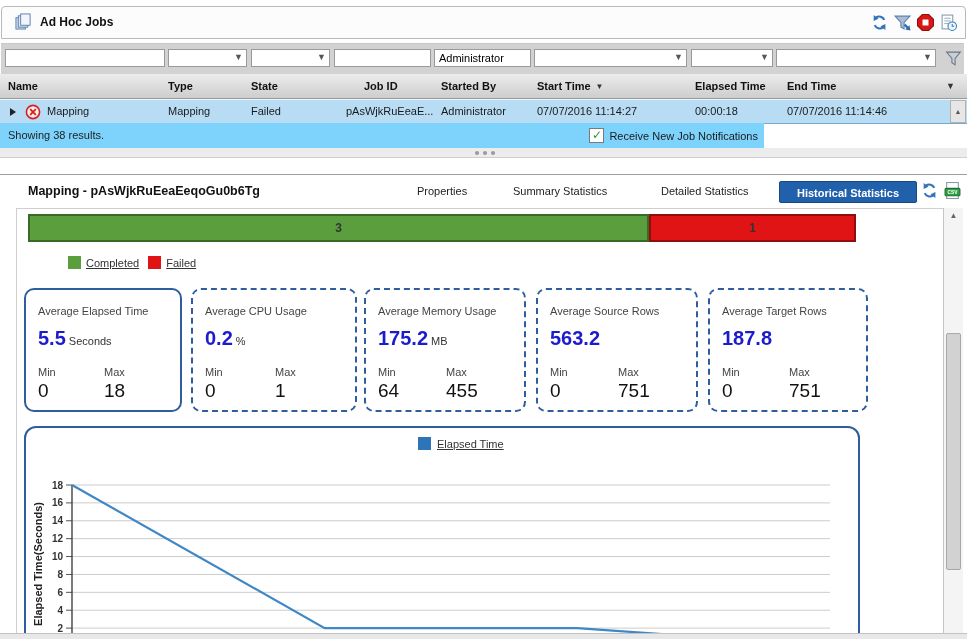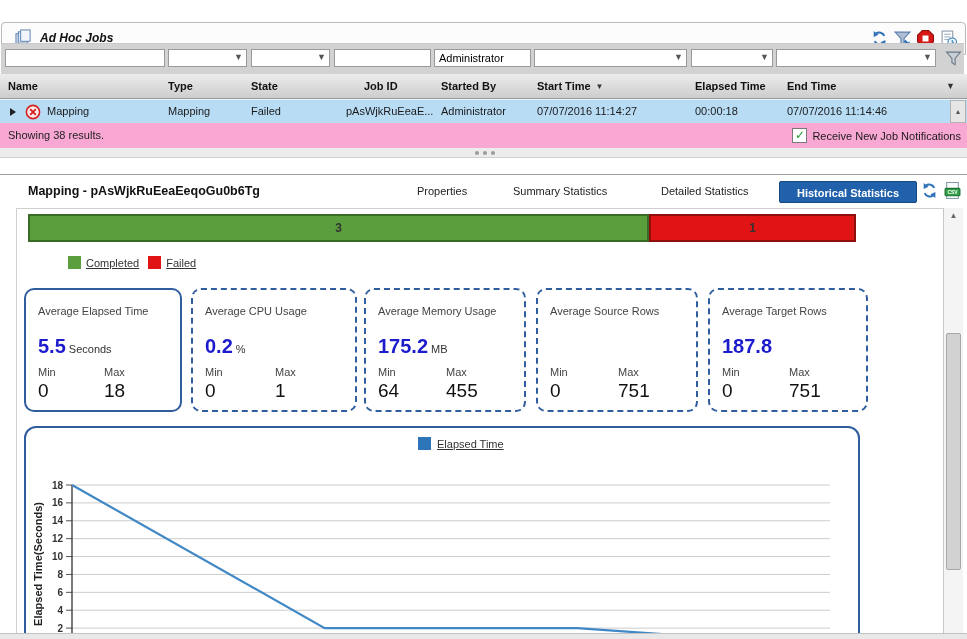--- a/index.html
+++ b/index.html
@@ -1,20 +1,20 @@
 <!DOCTYPE html>
 <html><head>
 <meta charset="utf-8">
 <style>
   html,body{margin:0;padding:0;background:#fff;}
   #app{position:relative;width:967px;height:639px;overflow:hidden;background:#fff;
        font-family:"Liberation Sans","DejaVu Sans",sans-serif;font-size:11px;color:#1a1a1a;}
   
-  #titlebar{position:absolute;top:22px;left:1px;width:963px;height:31px;background:#fcfcfc;
-            border:1px solid #b9b9b9;border-radius:4px 4px 0 0;font-style:italic;}
+  #titlebar{position:absolute;top:6px;left:1px;width:963px;height:31px;background:#fcfcfc;
+            border:1px solid #b9b9b9;border-radius:4px 4px 0 0;}
   #titlebar .title{position:absolute;left:38px;top:0;line-height:31px;font-weight:bold;font-size:12px;color:#111;}
   #titlebar .ticon{position:absolute;left:13px;top:6px;}
   #tb-icons{position:absolute;right:8px;top:0;height:31px;display:flex;align-items:center;gap:6px;}
   .icon16{width:17px;height:17px;display:block;cursor:pointer;}
   
   #filterbar{position:absolute;top:43px;left:1px;width:963px;height:30px;background:#d2d2d2;
              border-top:1px solid #c9c9c9;border-bottom:1px solid #b2b2b2;}
   .ftext{position:absolute;top:5px;height:18px;border:1px solid #9a9a9a;background:#fff;
          font:11px "Liberation Sans",sans-serif;padding:0 4px;box-sizing:border-box;}
   .fselect{position:absolute;top:5px;height:18px;border:1px solid #9a9a9a;background:#fff;box-sizing:border-box;cursor:pointer;}
@@ -27,21 +27,21 @@
   .sort{font-size:8px;color:#333;margin-left:5px;vertical-align:1px;}
   #col-menu{position:absolute;right:12px;top:0;line-height:24px;font-size:9px;color:#333;cursor:pointer;}
   #trow{position:absolute;top:99px;left:0;width:967px;height:23px;background:#b9dcf5;
         border-top:1px solid #eaf5fd;border-bottom:1px solid #74a9d1;cursor:pointer;}
   .rcell{position:absolute;top:0;line-height:22px;color:#1a1a1a;white-space:nowrap;}
   #expand-arrow{position:absolute;left:10px;top:8px;width:0;height:0;border-left:6px solid #222;
                 border-top:4px solid transparent;border-bottom:4px solid transparent;cursor:pointer;}
   #row-scroll-up{position:absolute;left:950px;top:100px;width:14px;height:21px;background:#e6e6e6;
                  border:1px solid #b2b2b2;font-size:7px;color:#555;text-align:center;line-height:21px;cursor:pointer;}
   
-  #statusbar{position:absolute;top:123px;left:0;width:967px;height:25px;background:#f9a8d4;
+  #statusbar{position:absolute;top:123px;left:0;width:764px;height:25px;background:#7dd3fc;
              border-bottom:4px solid #000000;}
   #statusbar .stext{position:absolute;left:8px;line-height:25px;color:#222;}
   #notif{position:absolute;right:6px;top:0;height:25px;display:flex;align-items:center;gap:5px;cursor:pointer;}
   #notif .box{width:13px;height:13px;background:#fff;border:1px solid #7a7a7a;color:#1d9b27;
               font-size:12px;font-weight:bold;line-height:12px;text-align:center;}
   
   #splitter{position:absolute;top:148px;left:0;width:967px;height:9px;background:#ececec;
             border-bottom:1px solid #cfcfcf;cursor:row-resize;}
   #splitter .dots{position:absolute;left:475px;top:3px;display:flex;gap:4px;}
   #splitter .dots i{width:4px;height:4px;border-radius:50%;background:#9a9a9a;display:block;}
@@ -65,21 +65,21 @@
   .leg-item .txt{color:#333;text-decoration:underline;}
   .sq{width:13px;height:13px;display:block;}
   .sq-completed{background:#5a9e3e;}
   .sq-failed{background:#e01414;}
   .sq-elapsed{background:#2e74b8;}
   
   .card{position:absolute;top:113px;height:124px;border-radius:10px;box-sizing:border-box;
         padding:15px 12px 0 12px;border:2px dashed #2f5d9e;background:#fff;cursor:pointer;}
   .card.selected{border-style:solid;}
   .card-label{color:#444;font-size:11px;}
-  .card-value{margin-top:18px;}
+  .card-value{margin-top:10px;}
   .card-value .num{color:#1c1ccd;font-size:20px;font-weight:bold;}
   .card-value .unit{color:#333;font-size:11px;margin-left:3px;}
   .mm{position:absolute;left:12px;right:10px;top:76px;display:flex;}
   .mm-col{width:50%;}
   .mm-label{color:#444;}
   .mm-num{font-size:19px;color:#111;margin-top:2px;}
   
   #chart-panel{position:absolute;left:24px;top:251px;width:836px;height:300px;
                border:2px solid #2f5d9e;border-radius:12px;box-sizing:border-box;}
   #chart-legend{position:absolute;left:418px;top:262px;display:flex;align-items:center;gap:6px;}
@@ -283,20 +283,21 @@
             <div class="mm-num">64</div>
           </div>
         <div class="mm-col">
             <div class="mm-label">Max</div>
             <div class="mm-num">455</div>
           </div>
       </div>
     </div>
     <div class="card" style="left:536px;width:162px">
       <div class="card-label">Average Source Rows</div>
+      <div class="card-value"><span class="num">563.2</span><span class="unit"></span></div>
       <div class="mm">
         <div class="mm-col">
             <div class="mm-label">Min</div>
             <div class="mm-num">0</div>
           </div>
         <div class="mm-col">
             <div class="mm-label">Max</div>
             <div class="mm-num">751</div>
           </div>
       </div>

